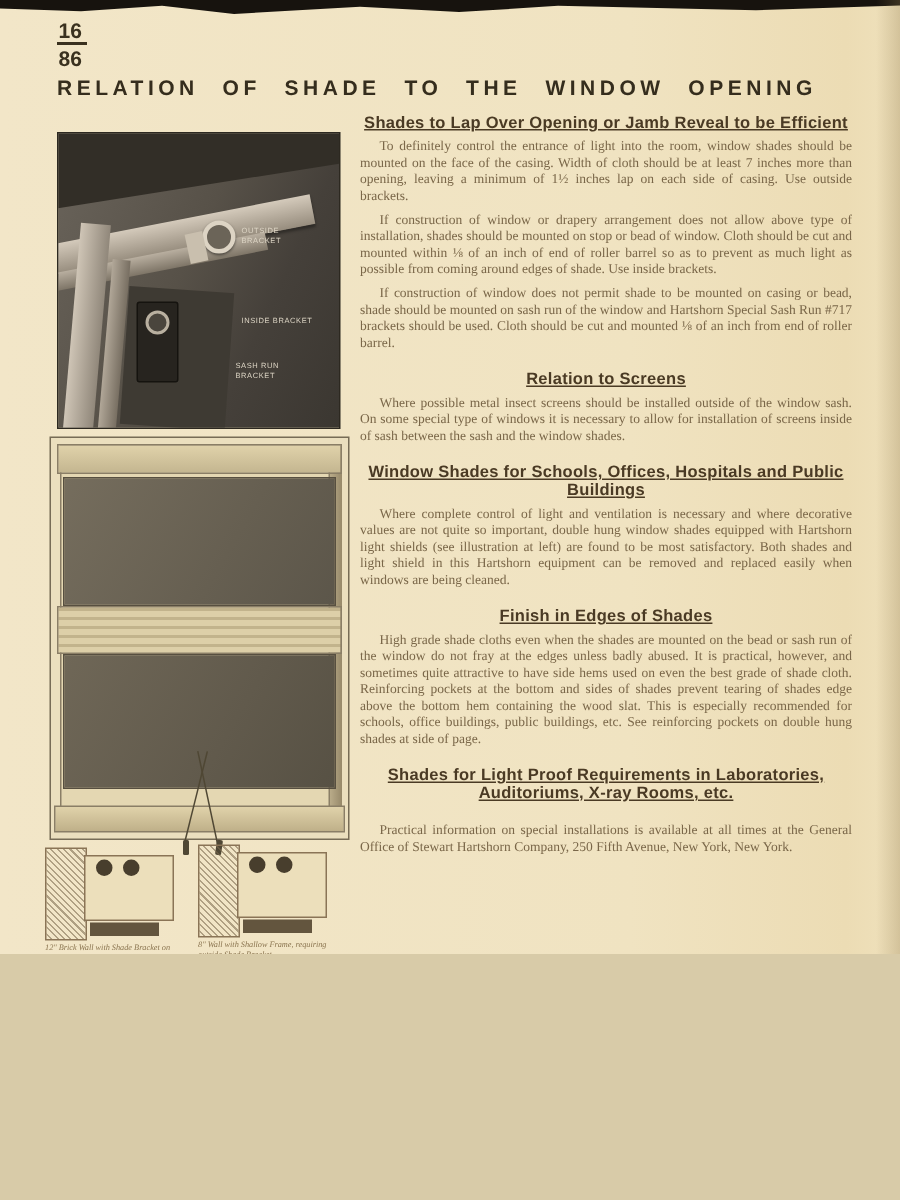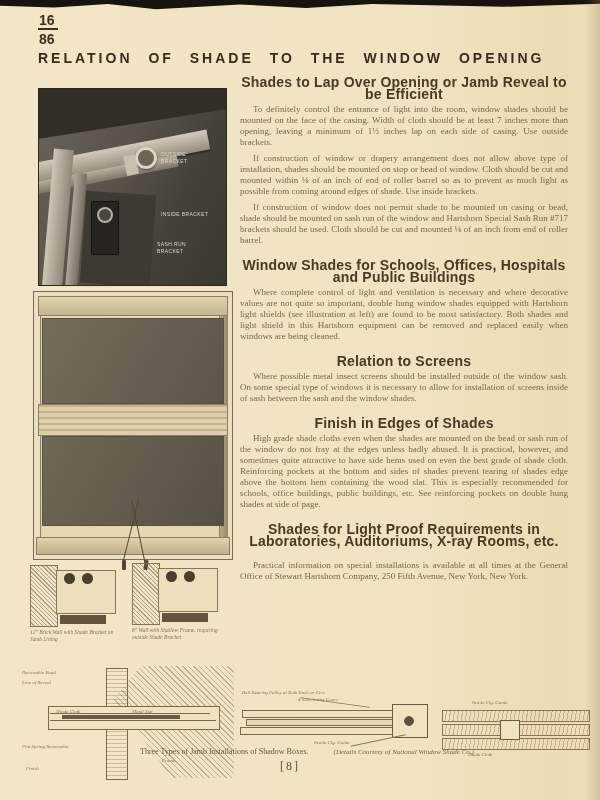--- a/index.html
+++ b/index.html
@@ -1,16 +1,16 @@
 <!DOCTYPE html>
 <html><head>
 <meta charset="utf-8">
 <style>
   html,body{margin:0;padding:0;background:#d8cba8;}
-  .page{position:relative;width:600px;height:800px;overflow:hidden;
+  .page{position:relative;width:600px;height:636px;overflow:hidden;
         background:linear-gradient(90deg,#f2e6c8 0%,#f0e3c1 70%,#ecdcb4 94%,#efe1bc 100%);
         font-family:"Liberation Serif",serif;color:#7a6749;}
   .edge-right{position:absolute;right:0;top:0;width:16px;height:100%;
         background:linear-gradient(90deg,rgba(150,128,82,0),rgba(146,122,76,.30));}
   .scan-band{position:absolute;top:0;left:0;width:600px;height:13px;background:#17130e;
         clip-path:polygon(0 0,100% 0,100% 28%,84% 52%,62% 30%,51% 62%,40% 34%,26% 72%,18% 30%,9% 58%,0 44%);}
 
   .page-ref{position:absolute;left:38px;top:14px;font-family:"Liberation Sans",sans-serif;
         font-weight:bold;font-size:14px;line-height:13px;color:#3a311f;}
   .ref-top{display:inline-block;border-bottom:2px solid #3a311f;padding:0 3px 1px 1px;}
@@ -112,21 +112,21 @@
   .rbox .band{position:absolute;left:0;width:146px;height:10px;border:1px solid #8a7456;
         background:repeating-linear-gradient(100deg,rgba(130,110,80,0) 0 3px,rgba(130,110,80,.4) 3px 4px);}
   .rbox .bd1{top:10px;} .rbox .bd2{top:24px;} .rbox .bd3{top:38px;}
   .rbox .block{position:absolute;left:58px;top:20px;width:18px;height:18px;border:1.5px solid #6b5a40;background:#efe3c0;}
   .rbox .rl0{left:30px;top:0;} .rbox .rl1{left:26px;top:52px;}
 
   
   .col{position:absolute;left:240px;top:76px;width:328px;}
   .sec{margin:0 0 13px 0;}
   .sec h2{margin:0 0 4px 0;text-align:center;font-family:"Liberation Sans",sans-serif;
-        font-weight:bold;font-size:14px;line-height:12px;color:#4a3a24;letter-spacing:.2px;}
+        font-weight:bold;font-size:11px;line-height:12px;color:#4a3a24;letter-spacing:.2px;text-decoration:underline;}
   .sec p{margin:0 0 5px 0;font-size:9px;line-height:11px;text-align:justify;text-indent:13px;color:#7a6749;}
 
   
   .bottom-caption{position:absolute;left:140px;top:747px;width:450px;font-size:8px;color:#6b5940;white-space:nowrap;}
   .bottom-caption .credit{font-size:7px;font-style:italic;margin-left:25px;color:#77654c;}
   .page-number{position:absolute;left:280px;top:759px;font-size:12px;letter-spacing:2px;color:#5f4f38;}
 </style>
 </head>
 <body>
 
@@ -206,26 +206,26 @@
   </div>
 
   <div class="col">
     <section class="sec">
       <h2>Shades to Lap Over Opening or Jamb Reveal to be Efficient</h2>
       <p>To definitely control the entrance of light into the room, window shades should be mounted on the face of the casing. Width of cloth should be at least 7 inches more than opening, leaving a minimum of 1½ inches lap on each side of casing. Use outside brackets.</p>
       <p>If construction of window or drapery arrangement does not allow above type of installation, shades should be mounted on stop or bead of window. Cloth should be cut and mounted within ⅛ of an inch of end of roller barrel so as to prevent as much light as possible from coming around edges of shade. Use inside brackets.</p>
       <p>If construction of window does not permit shade to be mounted on casing or bead, shade should be mounted on sash run of the window and Hartshorn Special Sash Run #717 brackets should be used. Cloth should be cut and mounted ⅛ of an inch from end of roller barrel.</p>
     </section>
     <section class="sec">
+      <h2>Relation to Screens</h2>
+      <p>Where possible metal insect screens should be installed outside of the window sash. On some special type of windows it is necessary to allow for installation of screens inside of sash between the sash and the window shades.</p>
+    </section>
+    <section class="sec">
       <h2>Window Shades for Schools, Offices, Hospitals and Public Buildings</h2>
       <p>Where complete control of light and ventilation is necessary and where decorative values are not quite so important, double hung window shades equipped with Hartshorn light shields (see illustration at left) are found to be most satisfactory. Both shades and light shield in this Hartshorn equipment can be removed and replaced easily when windows are being cleaned.</p>
-    </section>
-    <section class="sec">
-      <h2>Relation to Screens</h2>
-      <p>Where possible metal insect screens should be installed outside of the window sash. On some special type of windows it is necessary to allow for installation of screens inside of sash between the sash and the window shades.</p>
     </section>
     <section class="sec">
       <h2>Finish in Edges of Shades</h2>
       <p>High grade shade cloths even when the shades are mounted on the bead or sash run of the window do not fray at the edges unless badly abused. It is practical, however, and sometimes quite attractive to have side hems used on even the best grade of shade cloth. Reinforcing pockets at the bottom and sides of shades prevent tearing of shades edge above the bottom hem containing the wood slat. This is especially recommended for schools, office buildings, public buildings, etc. See reinforcing pockets on double hung shades at side of page.</p>
     </section>
     <section class="sec">
       <h2>Shades for Light Proof Requirements in Laboratories, Auditoriums, X-ray Rooms, etc.</h2>
     </section>
     <section class="sec">
       <p>Practical information on special installations is available at all times at the General Office of Stewart Hartshorn Company, 250 Fifth Avenue, New York, New York.</p>

